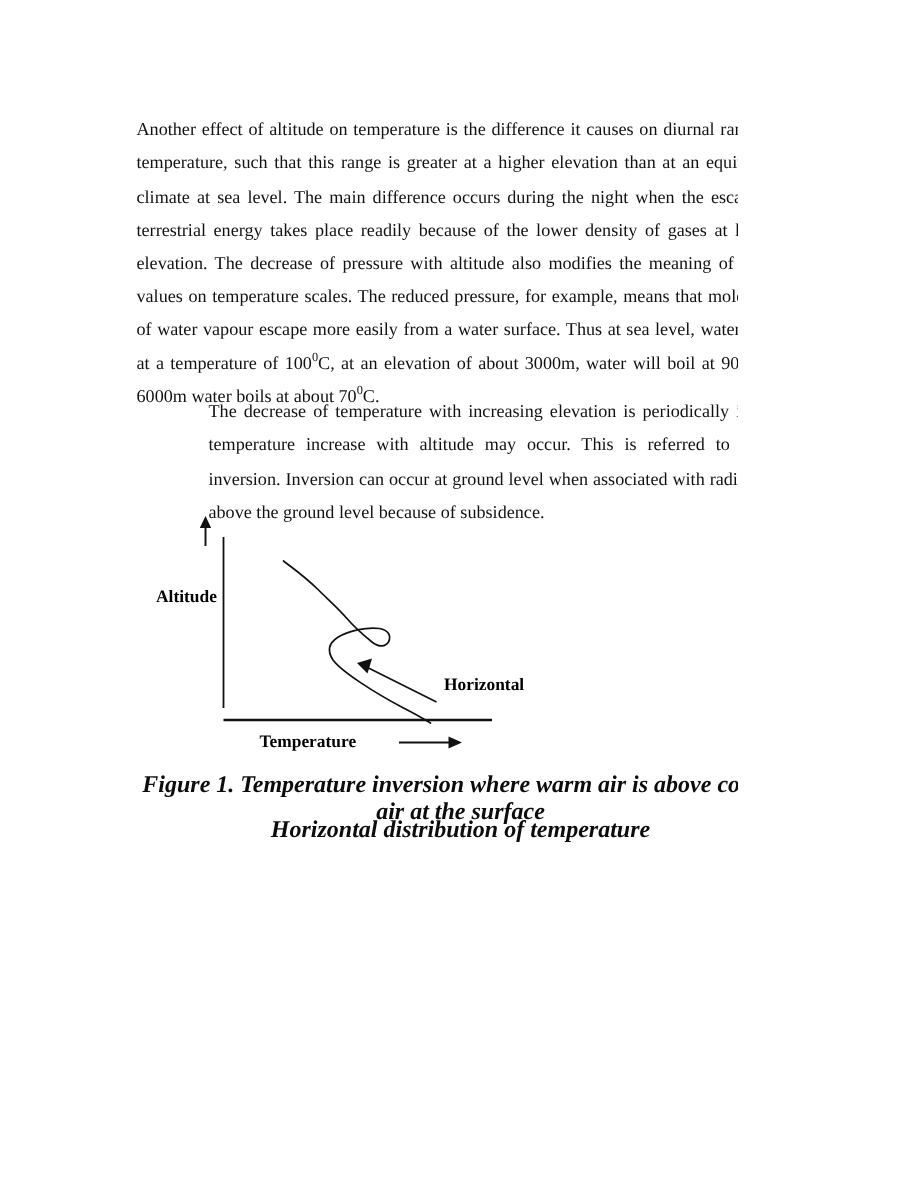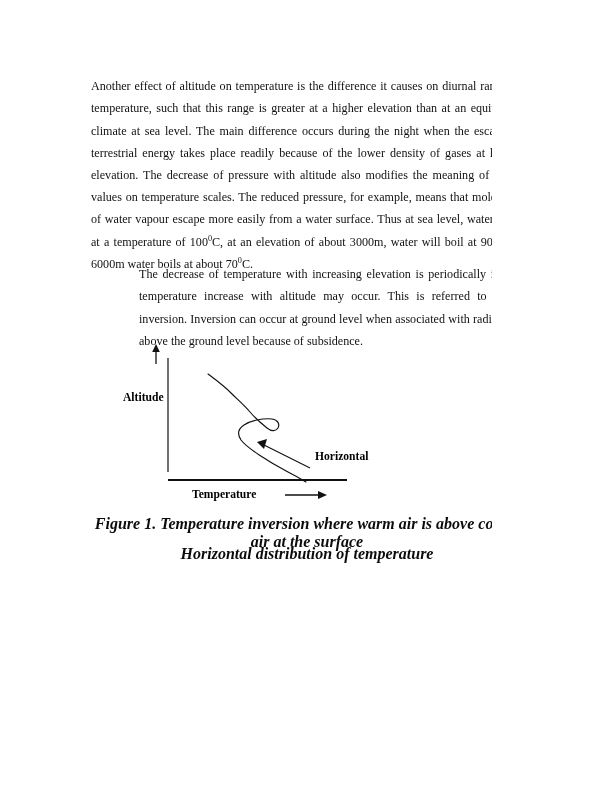--- a/index.html
+++ b/index.html
@@ -32,21 +32,21 @@
 
   sup.deg {
     font-size: 0.68em;
     vertical-align: super;
     line-height: 0;
   }
 
   
   .figure-wrap {
     position: absolute;
-    left: 92px;
+    left: 73px;
     top: 340px;
     width: 430px;
     height: 160px;
   }
   .figure-svg { display: block; }
 
   .fig-label {
     position: absolute;
     font-family: "Liberation Serif", "DejaVu Serif", serif;
     font-weight: bold;

